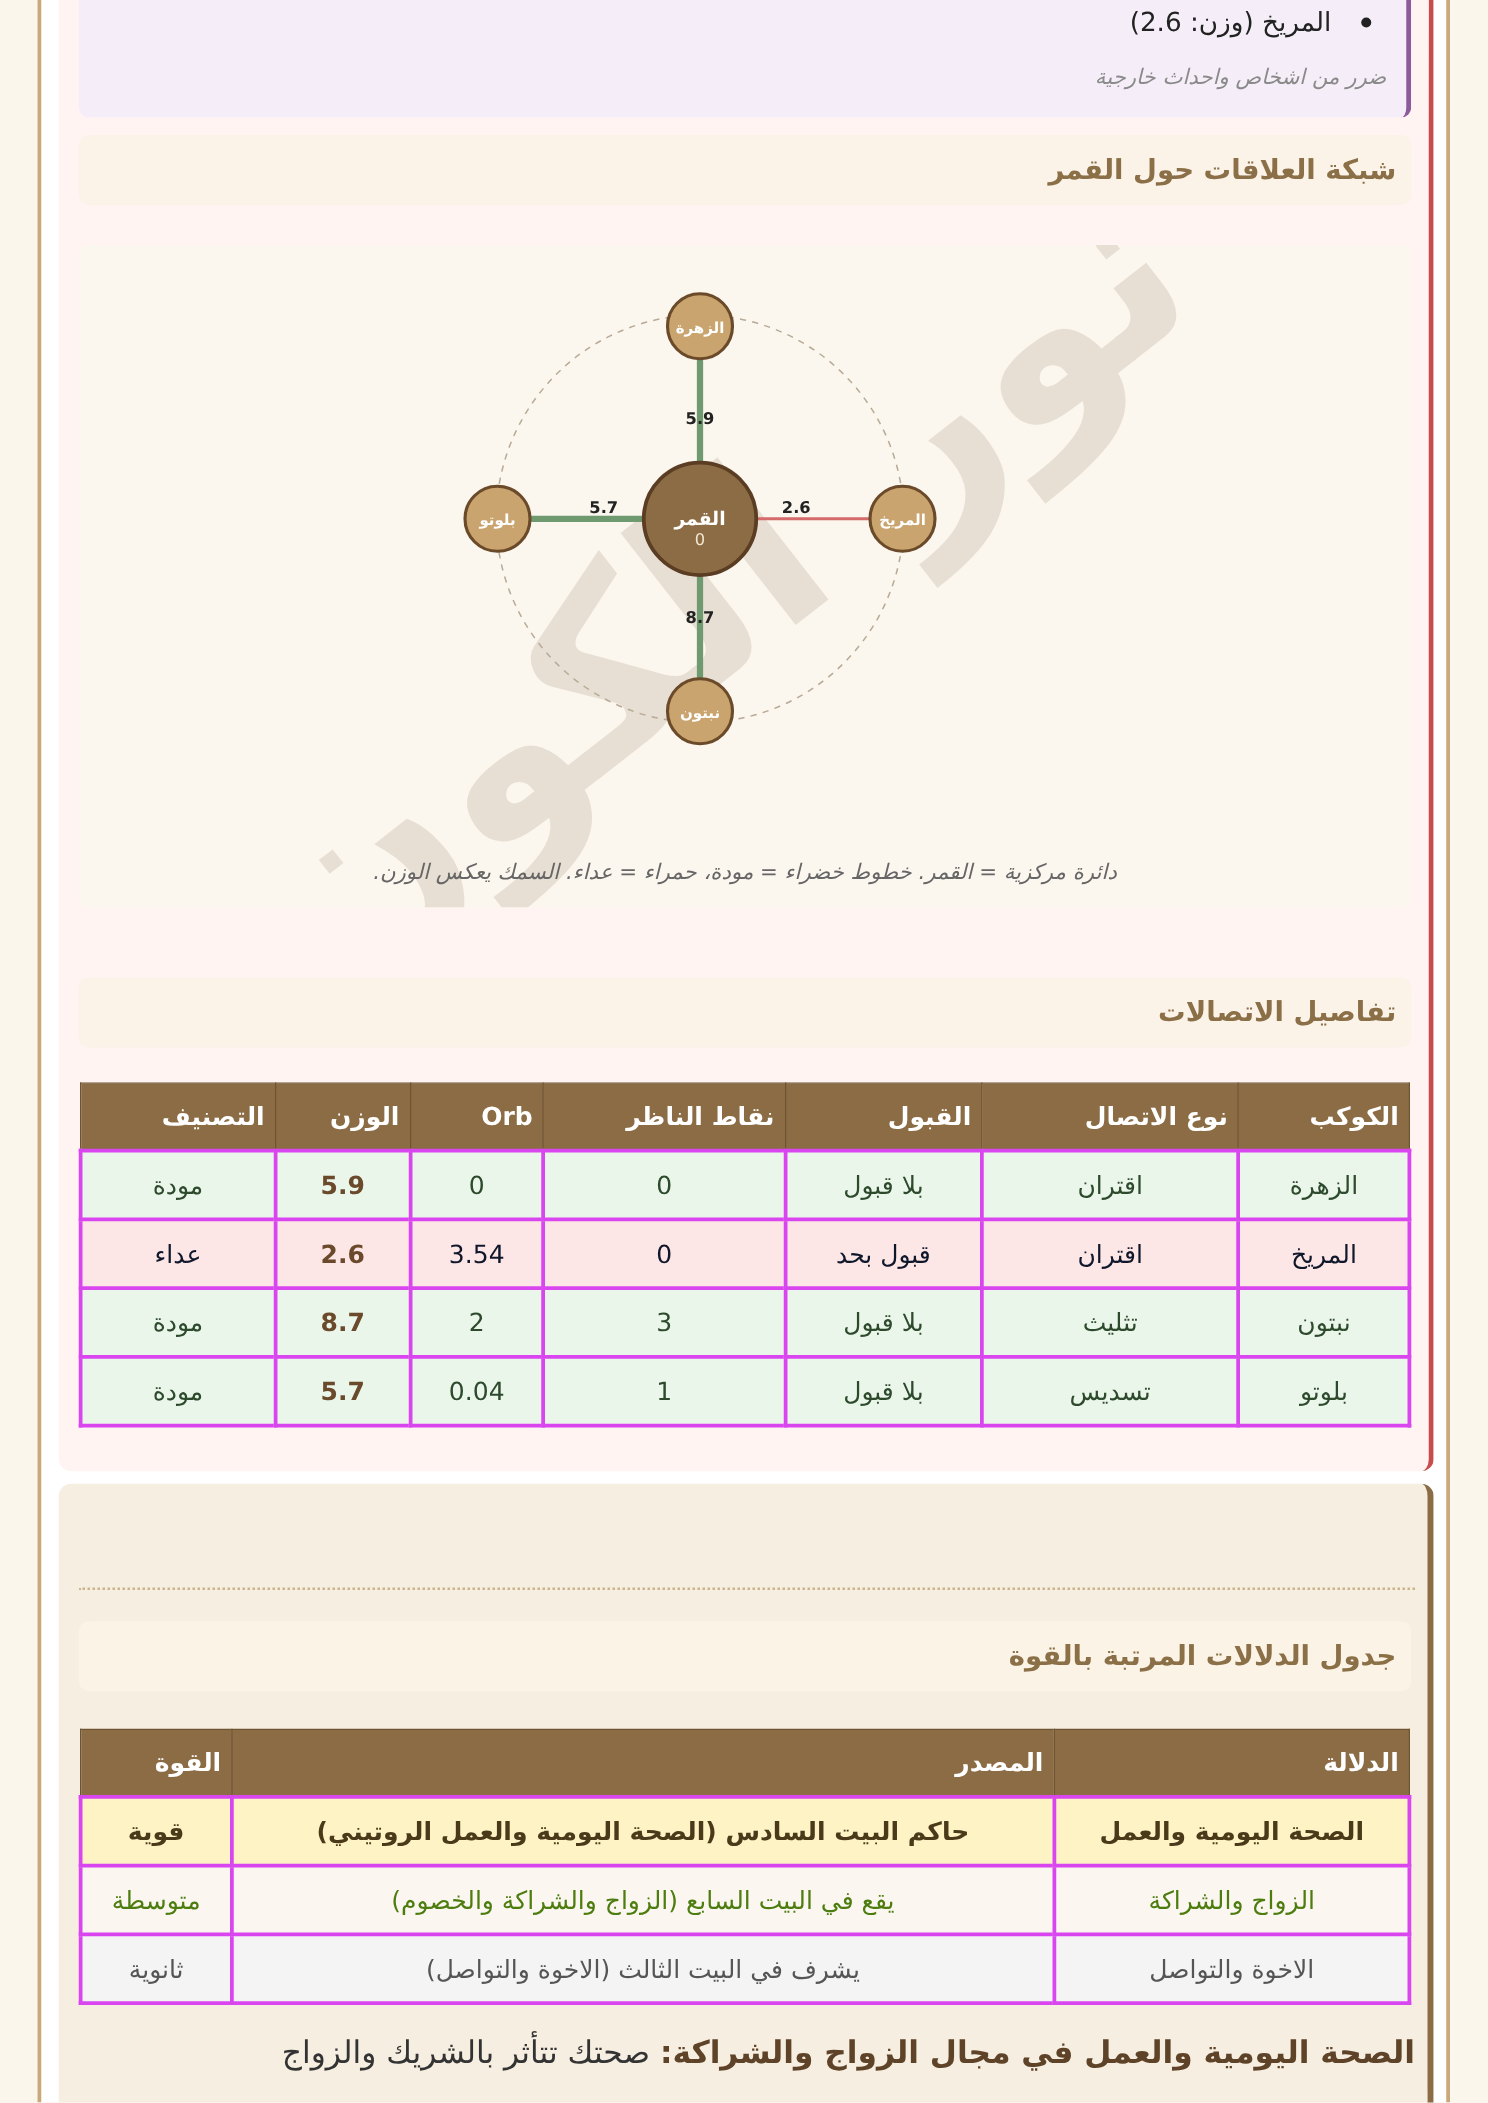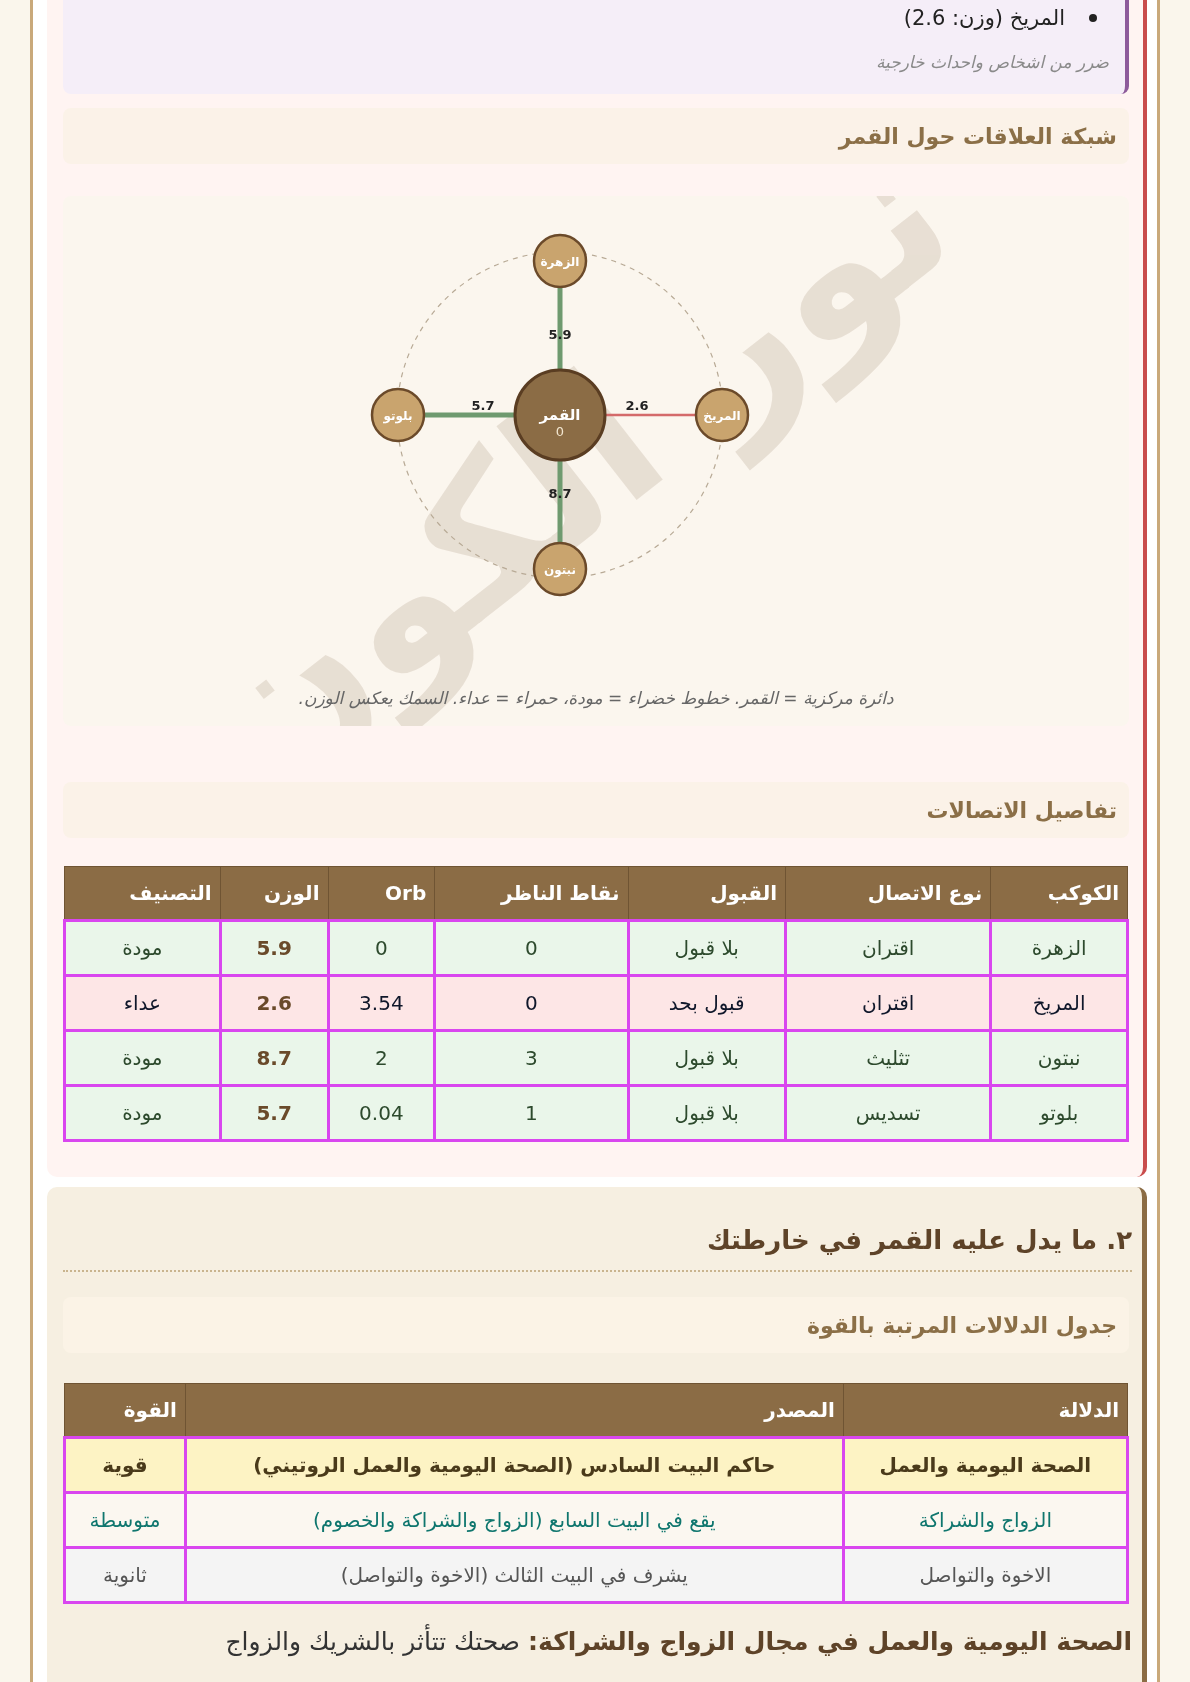--- a/index.html
+++ b/index.html
@@ -79,21 +79,21 @@
   }
   .card2 .title {
     position: absolute; right: 10px; top: 38px;
     font-size: 26px; font-weight: bold; color: #5e4328;
   }
   .card2 .divider {
     position: absolute; left: 16px; right: 10px; top: 83px;
     border-top: 2px dotted #c9b48e;
   }
   tr.strong td { background: #fdf3c4; color: #4a3a1a; font-weight: bold; }
-  tr.mid td { background: #fbf7f0; color: #0f766e; }
+  tr.mid td { background: #fbf7f0; color: #4d7c0f; }
   tr.low td { background: #f4f4f4; color: #555; }
   .summary {
     position: absolute; right: 10px; top: 440px;
     font-size: 25px; color: #333;
   }
   .summary b { color: #5e4328; }
 </style>
 </head>
 <body>
 
@@ -218,21 +218,20 @@
           <td>1</td>
           <td>0.04</td>
           <td class="wt">5.7</td>
           <td>مودة</td>
         </tr>
       </tbody>
     </table>
   </div>
 
   <div class="card2">
-    <div class="title">٢. ما يدل عليه القمر في خارطتك</div>
     <div class="divider"></div>
 
     <div class="subhead" style="top:110px; background:#fbf3e6;">
       <span>جدول الدلالات المرتبة بالقوة</span>
     </div>
 
     <table class="data" style="left:16px; top:196px; width:1066px;">
       <colgroup>
         <col style="width:285px">
           <col style="width:660px">

